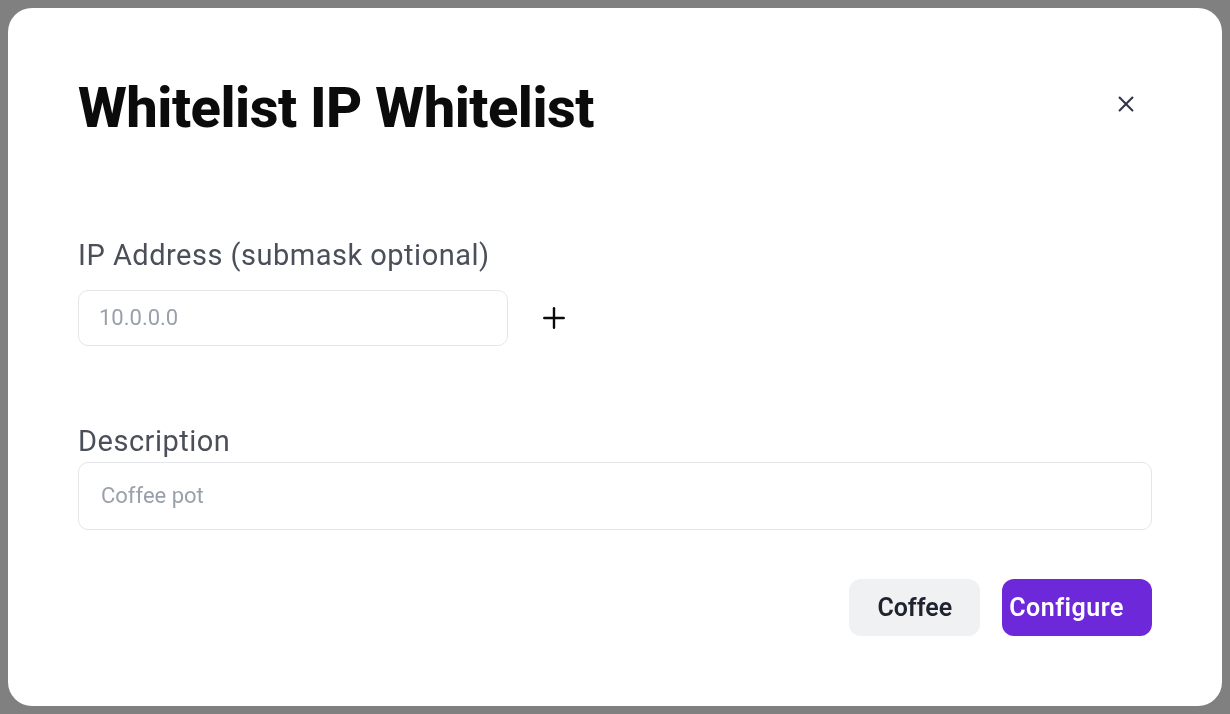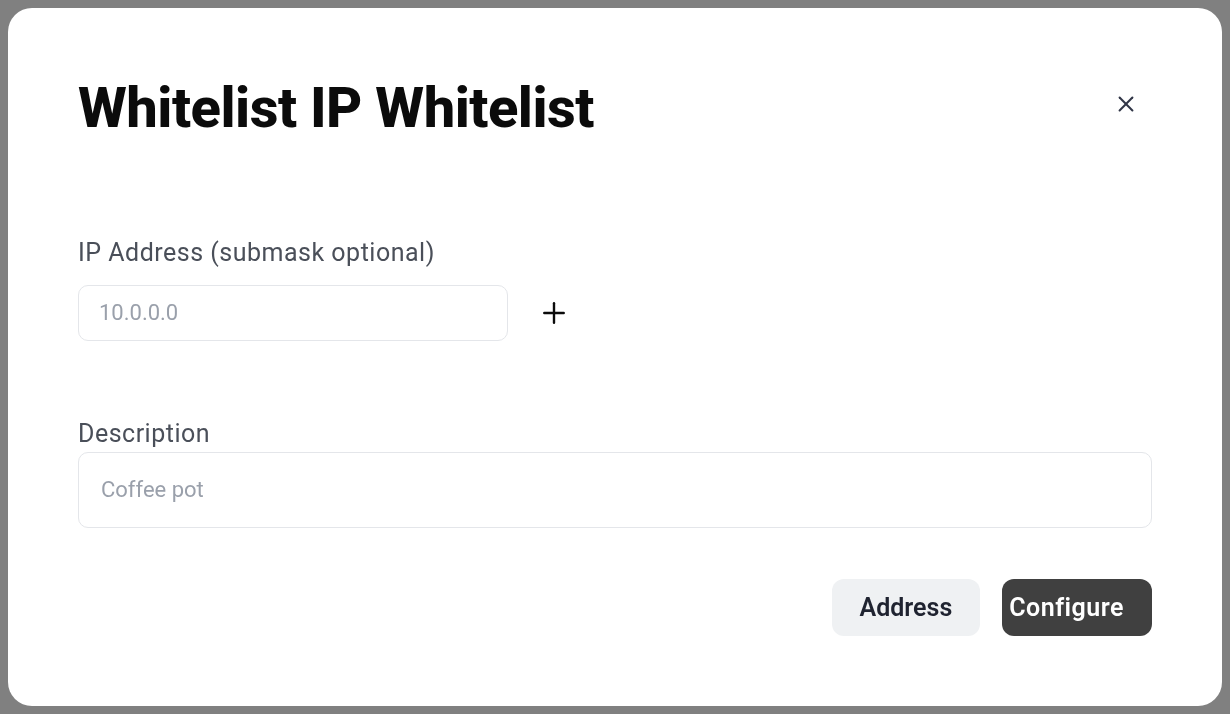--- a/index.html
+++ b/index.html
@@ -46,21 +46,21 @@
     }
     .title {
       font-size: 56px;
       font-weight: 800;
       color: #0b0b0b;
       letter-spacing: -0.5px;
       margin-bottom: 98px;
       line-height: 1.1;
     }
     .field-label {
-      font-size: 25px;
+      font-size: 29px;
       font-weight: 400;
       color: #4a4f59;
       letter-spacing: 0.5px;
       margin-bottom: 18px;
       display: block;
     }
     .field-label.description-label {
       margin-bottom: 4px;
     }
     .ip-row {
@@ -96,21 +96,21 @@
       background: none;
       border: none;
       color: #0b0b0b;
     }
     .add-btn svg {
       width: 26px;
       height: 26px;
     }
     .description-input {
       width: 100%;
-      height: 76px;
+      height: 68px;
       padding: 14px 22px;
     }
     .footer {
       margin-top: auto;
       display: flex;
       justify-content: flex-end;
       gap: 22px;
     }
     .btn {
       border: none;
@@ -119,21 +119,21 @@
       font-weight: 600;
       padding: 14px 28px;
       cursor: pointer;
       font-family: inherit;
     }
     .btn-cancel {
       background: #eff1f3;
       color: #1f2330;
     }
     .btn-primary {
-      background: #404040;
+      background: #6d28d9;
       color: #ffffff;
       letter-spacing: 0.5px;
       padding-left: 7px;
     }
   </style>
 </head>
 <body>
 
 <div class="modal">
 
@@ -154,17 +154,17 @@
         <line x1="12" y1="3" x2="12" y2="21"></line>
         <line x1="3" y1="12" x2="21" y2="12"></line>
       </svg>
     </button>
   </div>
 
   <label class="field-label description-label">Description</label>
   <input type="text" class="text-input description-input" placeholder="Coffee pot" style="">
 
   <div class="footer">
-    <button class="btn btn-cancel">Address</button>
+    <button class="btn btn-cancel">Coffee</button>
     <button class="btn btn-primary">Configure</button>
   </div>
 
 </div>
 
 </body></html>

